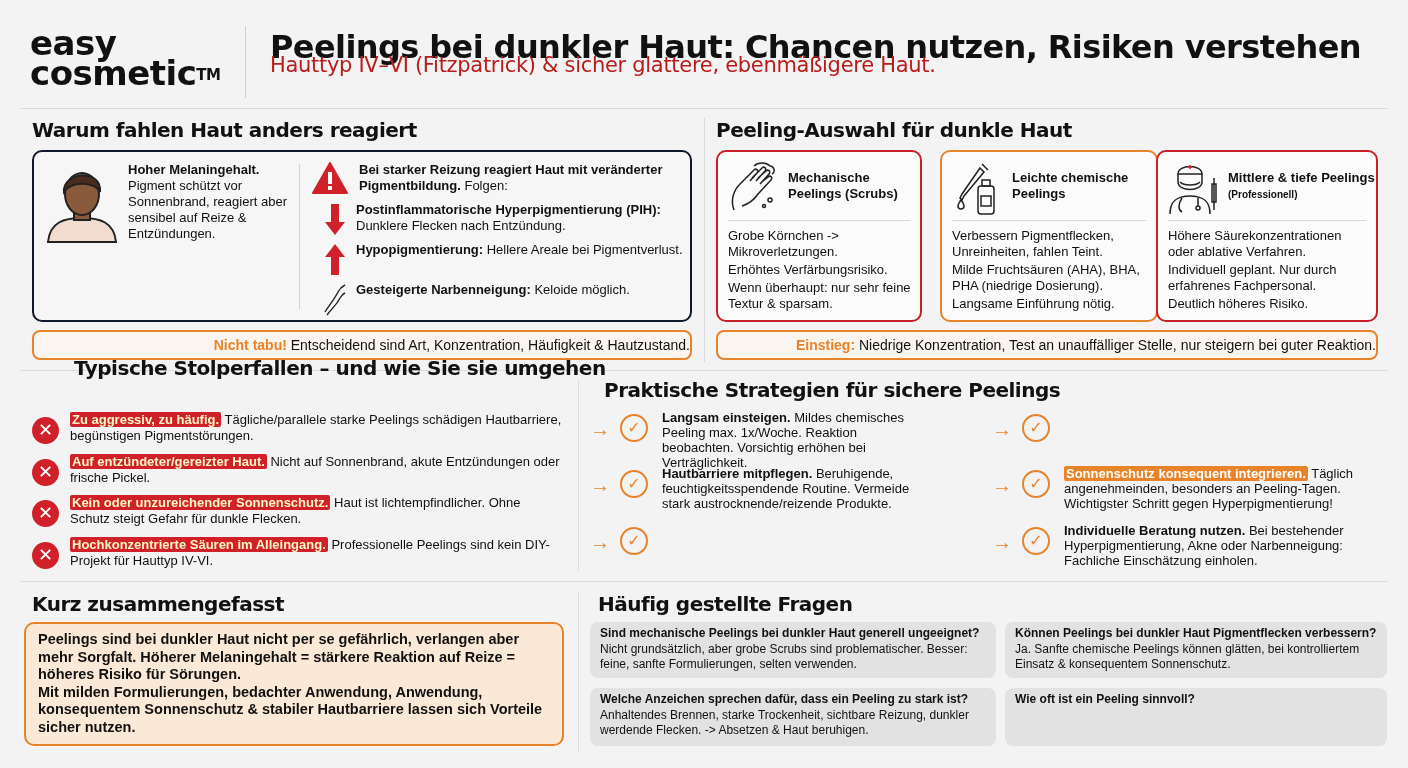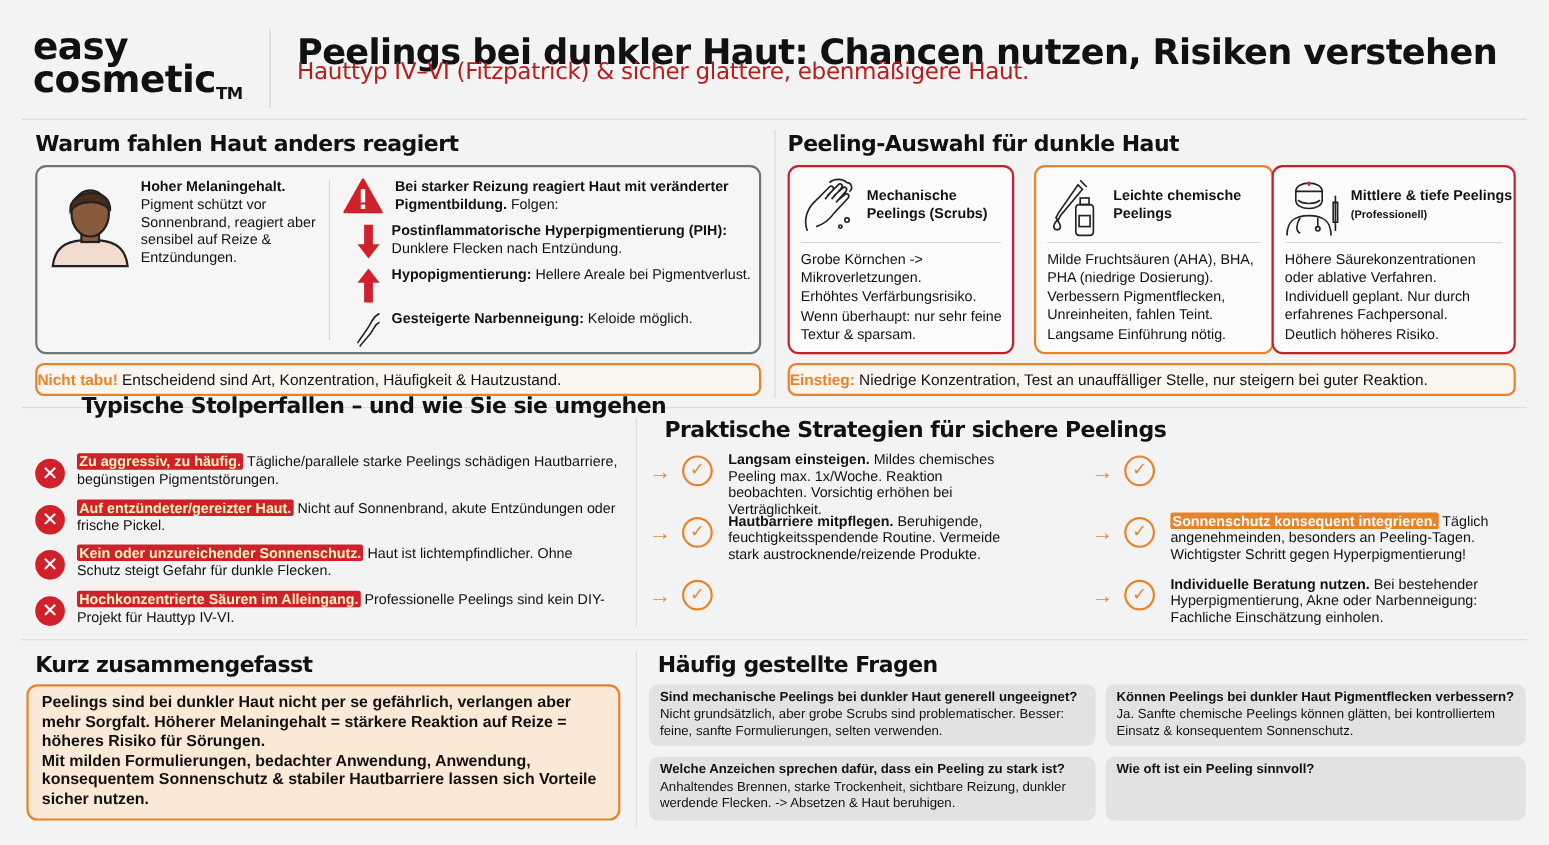--- a/index.html
+++ b/index.html
@@ -7,42 +7,42 @@
   body {
     background: #f3f3f3;
     font-family: "Liberation Sans", "DejaVu Sans", sans-serif;
     color: #111;
     position: relative;
   }
   .abs { position: absolute; }
 
   
   .logo { left: 30px; top: 28px; font-weight: 700; font-size: 34px; line-height: 30px; letter-spacing: -0.5px; font-family: "DejaVu Sans", sans-serif; }
-  .logo sup { font-size: 15px; vertical-align: top; position: relative; top: 12px; text-align: center; }
+  .logo sup { font-size: 15px; vertical-align: top; position: relative; top: 2px; text-align: center; }
   .hdr-div { left: 245px; top: 26px; width: 1px; height: 72px; background: #cfcfcf; }
   .title { left: 270px; top: 28px; font-size: 32px; font-weight: 700; font-family: "DejaVu Sans", sans-serif; letter-spacing: -0.6px; white-space: nowrap; }
   .subtitle { left: 270px; top: 53px; font-size: 21px; color: #b91c1c; font-family: "DejaVu Sans", sans-serif; letter-spacing: -0.3px; white-space: nowrap; }
 
   .h2 { font-size: 20px; font-weight: 700; font-family: "DejaVu Sans", sans-serif; letter-spacing: -0.5px; white-space: nowrap; }
 
   .hline { height: 1px; background: #dcdcdc; }
   .vline { width: 1px; background: #dcdcdc; }
 
   
-  .why-box { left: 32px; top: 150px; width: 660px; height: 172px; border: 2px solid #737373; border-radius: 10px; background: #f6f6f6; }
+  .why-box { left: 32px; top: 150px; width: 660px; height: 172px; border: 2px solid #0f172a; border-radius: 10px; background: #f6f6f6; }
   .avatar { left: 12px; top: 12px; width: 72px; height: 80px; }
   .melanin { left: 94px; top: 10px; width: 170px; font-size: 13px; line-height: 16px; }
   .melanin b { display: block; font-size: 13px; }
   .inner-div { left: 265px; top: 12px; width: 1px; height: 145px; background: #d3d3d3; }
   .warn-icon { left: 278px; top: 10px; width: 36px; height: 32px; }
   .warn-text { left: 325px; top: 10px; width: 330px; font-size: 13px; line-height: 16px; }
   .conseq { left: 322px; width: 335px; font-size: 13px; line-height: 16px; }
   .conseq-icon { left: -32px; top: 2px; width: 22px; height: 32px; }
 
-  .callout { border: 2px solid #e8832a; border-radius: 8px; background: #fbf5ef; font-size: 14px; text-align: left; line-height: 26px; white-space: nowrap; }
+  .callout { border: 2px solid #e8832a; border-radius: 8px; background: #fbf5ef; font-size: 14px; text-align: right; line-height: 26px; white-space: nowrap; }
   .callout .hl { color: #e8832a; font-weight: 700; }
 
   
   .card { top: 150px; height: 172px; border-radius: 10px; background: #fbfbfb; border: 2px solid; }
   .card.red { border-color: #c8202a; }
   .card.orange { border-color: #e8832a; }
   .card-icon { left: 10px; top: 8px; width: 52px; height: 56px; }
   .card-title { left: 70px; top: 18px; font-size: 13px; font-weight: 700; line-height: 16px; }
   .card-title small { font-size: 10px; }
   .card-sep { left: 10px; right: 10px; top: 68px; height: 1px; background: #d8d8d8; position: absolute; }
@@ -150,22 +150,22 @@
   <svg class="abs card-icon" viewBox="0 0 52 56" fill="none" stroke="#222" stroke-width="1.5">
     <path d="M30 4 L36 10 M28 8 L32 12 L12 36 L10 40 L8 38 L10 34 Z"></path>
     <path d="M6 46 C6 50, 12 50, 12 46 C12 44, 9 40, 9 40 C9 40, 6 44, 6 46 Z"></path>
     <rect x="30" y="20" width="8" height="6"></rect>
       <rect x="26" y="26" width="16" height="28" rx="3"></rect>
     <rect x="29" y="36" width="10" height="10"></rect>
   </svg>
   <div class="abs card-title"><span>Leichte chemische Peelings</span></div>
   <div class="card-sep"></div>
   <div class="abs card-body">
+    <p>Verbessern Pigmentflecken, Unreinheiten, fahlen Teint.</p>
     <p>Milde Fruchtsäuren (AHA), BHA, PHA (niedrige Dosierung).</p>
-    <p>Verbessern Pigmentflecken, Unreinheiten, fahlen Teint.</p>
     <p>Langsame Einführung nötig.</p>
   </div>
 </div>
 
 <div class="abs card red" style="left:1156px; width:222px;">
   <svg class="abs card-icon" viewBox="0 0 52 56" fill="none" stroke="#222" stroke-width="1.5">
     <path d="M10 14 C10 4, 34 4, 34 14 Z"></path>
       <path d="M20 7 H24 M22 5 V9" stroke="#d0212b"></path>
     <path d="M10 14 V22 C10 32, 34 32, 34 22 V14"></path>
       <path d="M12 22 C16 26, 28 26, 32 22"></path>

